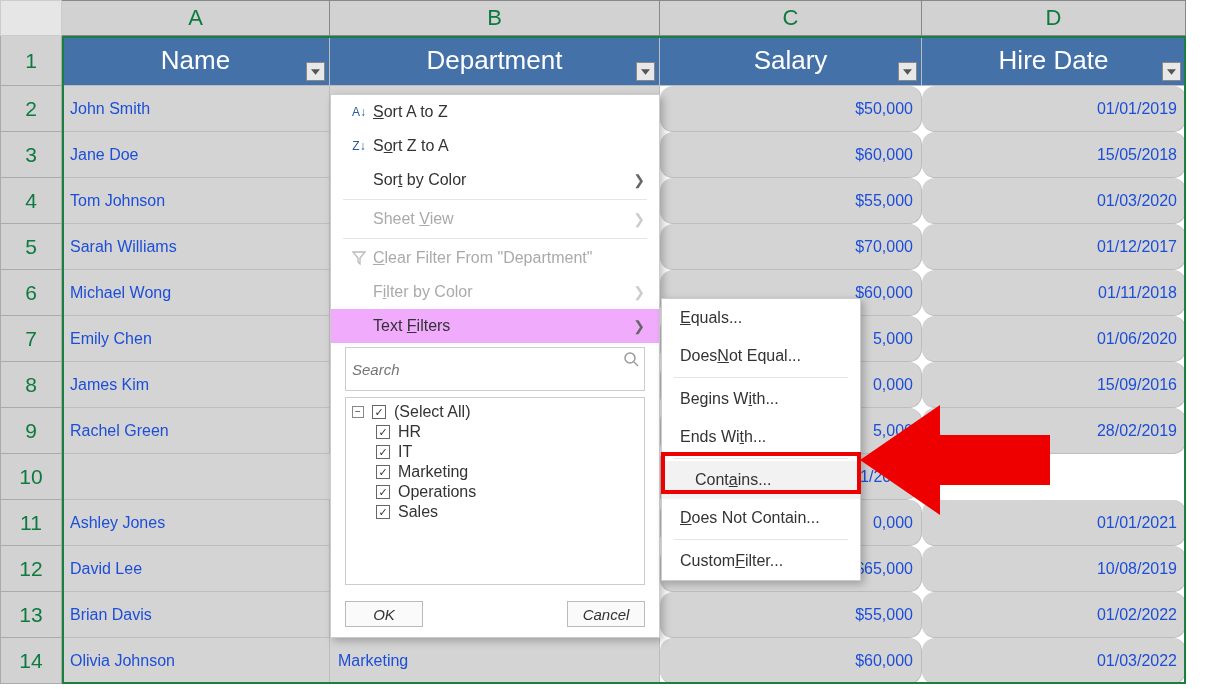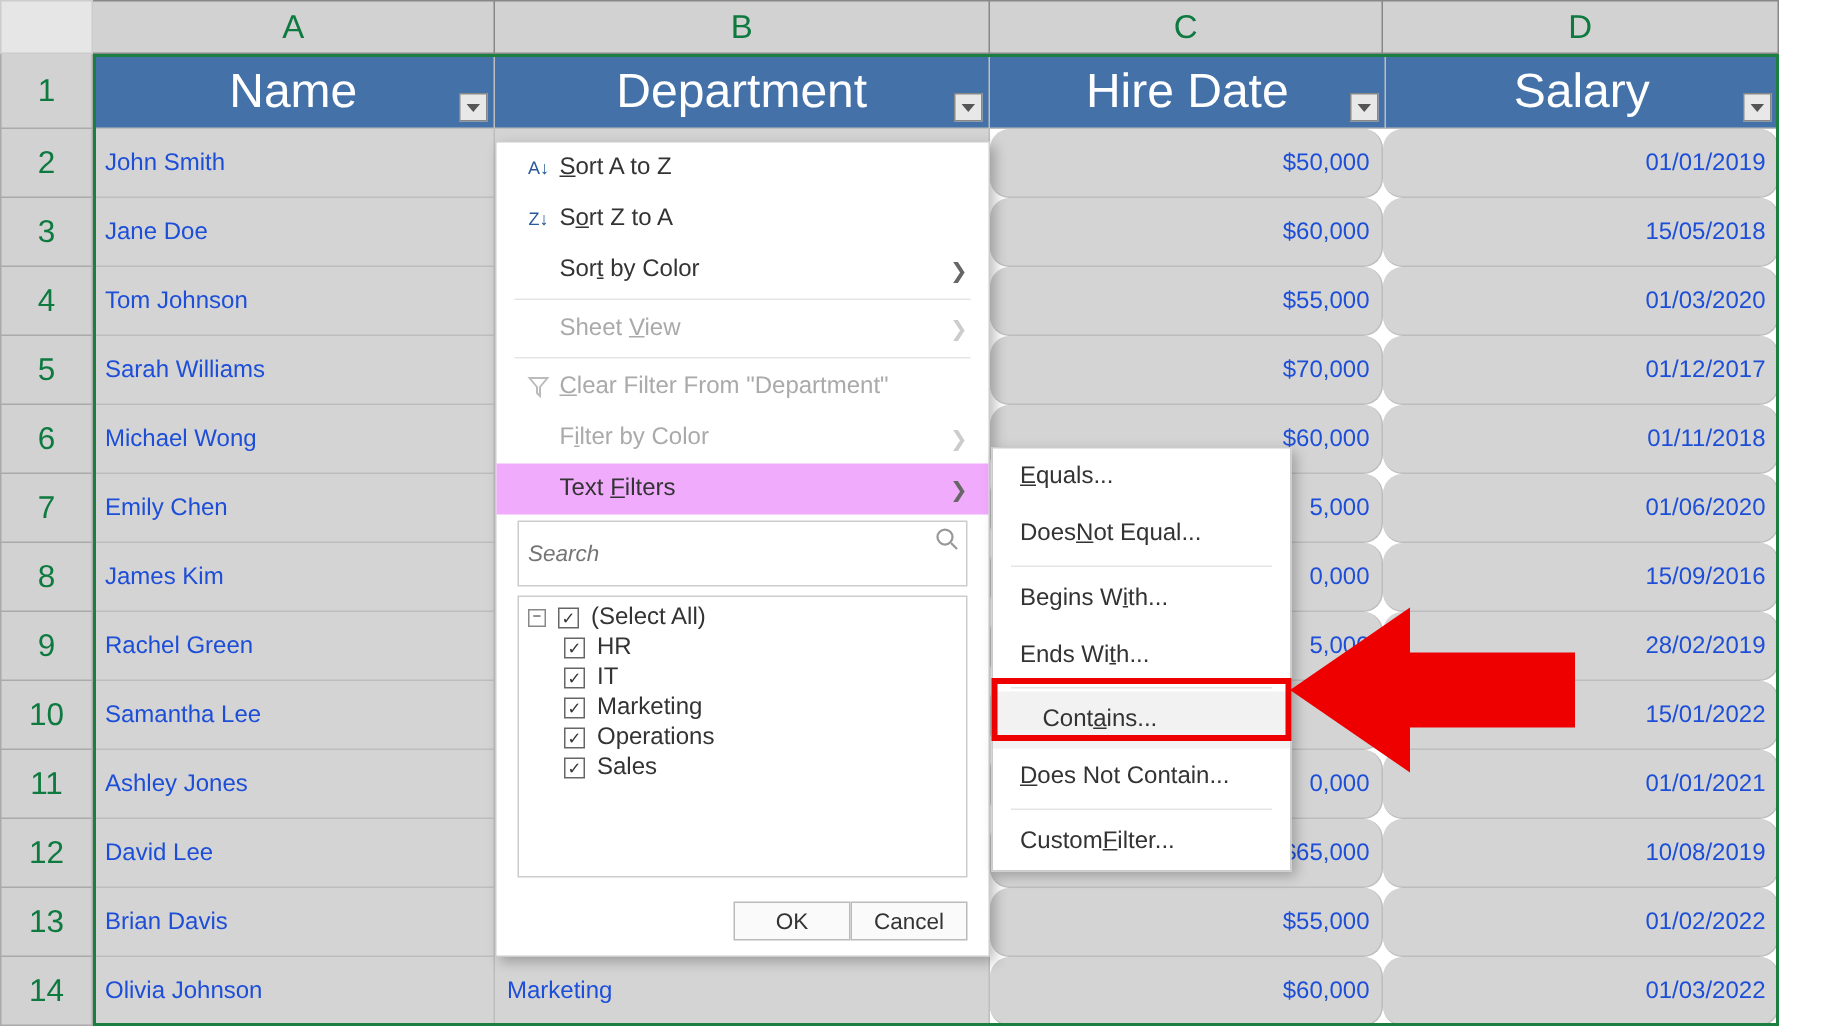--- a/index.html
+++ b/index.html
@@ -69,21 +69,21 @@
     font-size: 16px;
     color: #1d4ed8;
     background: #d4d4d4;
     white-space: nowrap;
     overflow: hidden;
   }
   .header-row .cell {
     background: #4472a8;
     color: #fff;
     font-weight: 400;
-    font-size: 32px;
+    font-size: 26px;
     justify-content: center;
     position: relative;
   }
   .cell.right { justify-content: flex-end; border-radius: 13px; }
   .filter-btn {
     position: absolute;
     right: 4px;
     bottom: 4px;
     width: 19px;
     height: 19px;
@@ -173,22 +173,23 @@
   }
   .filter-list .indent { width: 20px; display:inline-block; }
   .check {
     width: 14px; height: 14px;
     border: 1px solid #666;
     display:inline-flex; align-items:center; justify-content:center;
     font-size:11px; color:#333; margin-right:4px;
   }
   .button-row {
     display: flex;
-    justify-content: flex-end;
+    justify-content: space-between;
     padding: 10px 14px;
+    font-style: italic;
   }
   .btn {
     width: 78px; height: 26px;
     border: 1px solid #bbb;
     background: #fafafa;
     font-size: 15px;
     display:flex; align-items:center; justify-content:center;
   }
   .submenu {
     position: absolute;
@@ -243,36 +244,36 @@
         </div>
       </div>
     <div class="cell colB">
         <span>Department</span>
         <div class="filter-btn">
           <svg viewBox="0 0 10 6">
             <path d="M0 0 L10 0 L5 6 Z" fill="#555"></path>
           </svg>
         </div>
       </div>
+    <div class="cell colC">
+        <span>Salary</span>
+        <div class="filter-btn">
+          <svg viewBox="0 0 10 6">
+            <path d="M0 0 L10 0 L5 6 Z" fill="#555"></path>
+          </svg>
+        </div>
+      </div>
     <div class="cell colD">
         <span>Hire Date</span>
         <div class="filter-btn">
           <svg viewBox="0 0 10 6">
             <path d="M0 0 L10 0 L5 6 Z" fill="#555"></path>
           </svg>
         </div>
       </div>
-    <div class="cell colC">
-        <span>Salary</span>
-        <div class="filter-btn">
-          <svg viewBox="0 0 10 6">
-            <path d="M0 0 L10 0 L5 6 Z" fill="#555"></path>
-          </svg>
-        </div>
-      </div>
   </div>
 
   <div id="rows-container">
       <div class="row">
         <div class="row-h">2</div>
         <div class="cell colA">John Smith</div>
         <div class="cell colB"></div>
         <div class="cell colC right">$50,000</div>
         <div class="cell colD right">01/01/2019</div>
       </div>
@@ -320,21 +321,20 @@
       </div>
       <div class="row">
         <div class="row-h">9</div>
         <div class="cell colA">Rachel Green</div>
         <div class="cell colB"></div>
         <div class="cell colC right">5,000</div>
         <div class="cell colD right">28/02/2019</div>
       </div>
       <div class="row">
         <div class="row-h">10</div>
-        <div class="cell colA">Samantha Lee</div>
         <div class="cell colB"></div>
         <div class="cell colC right">5,0</div>
         <div class="cell colD right">15/01/2022</div>
       </div>
       <div class="row">
         <div class="row-h">11</div>
         <div class="cell colA">Ashley Jones</div>
         <div class="cell colB"></div>
         <div class="cell colC right">0,000</div>
         <div class="cell colD right">01/01/2021</div>

